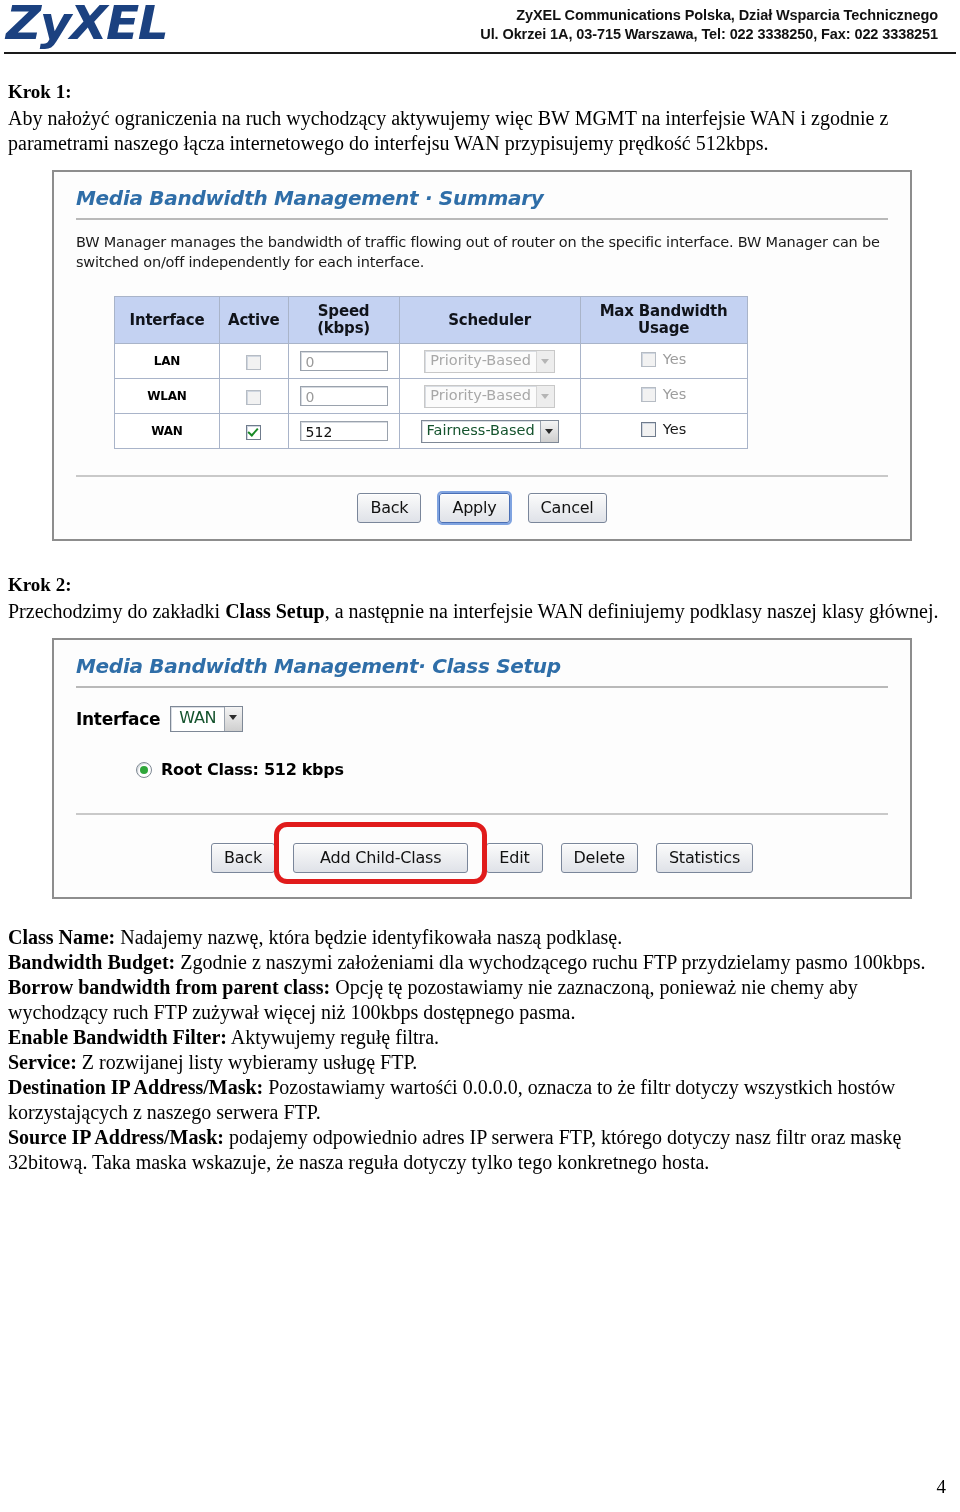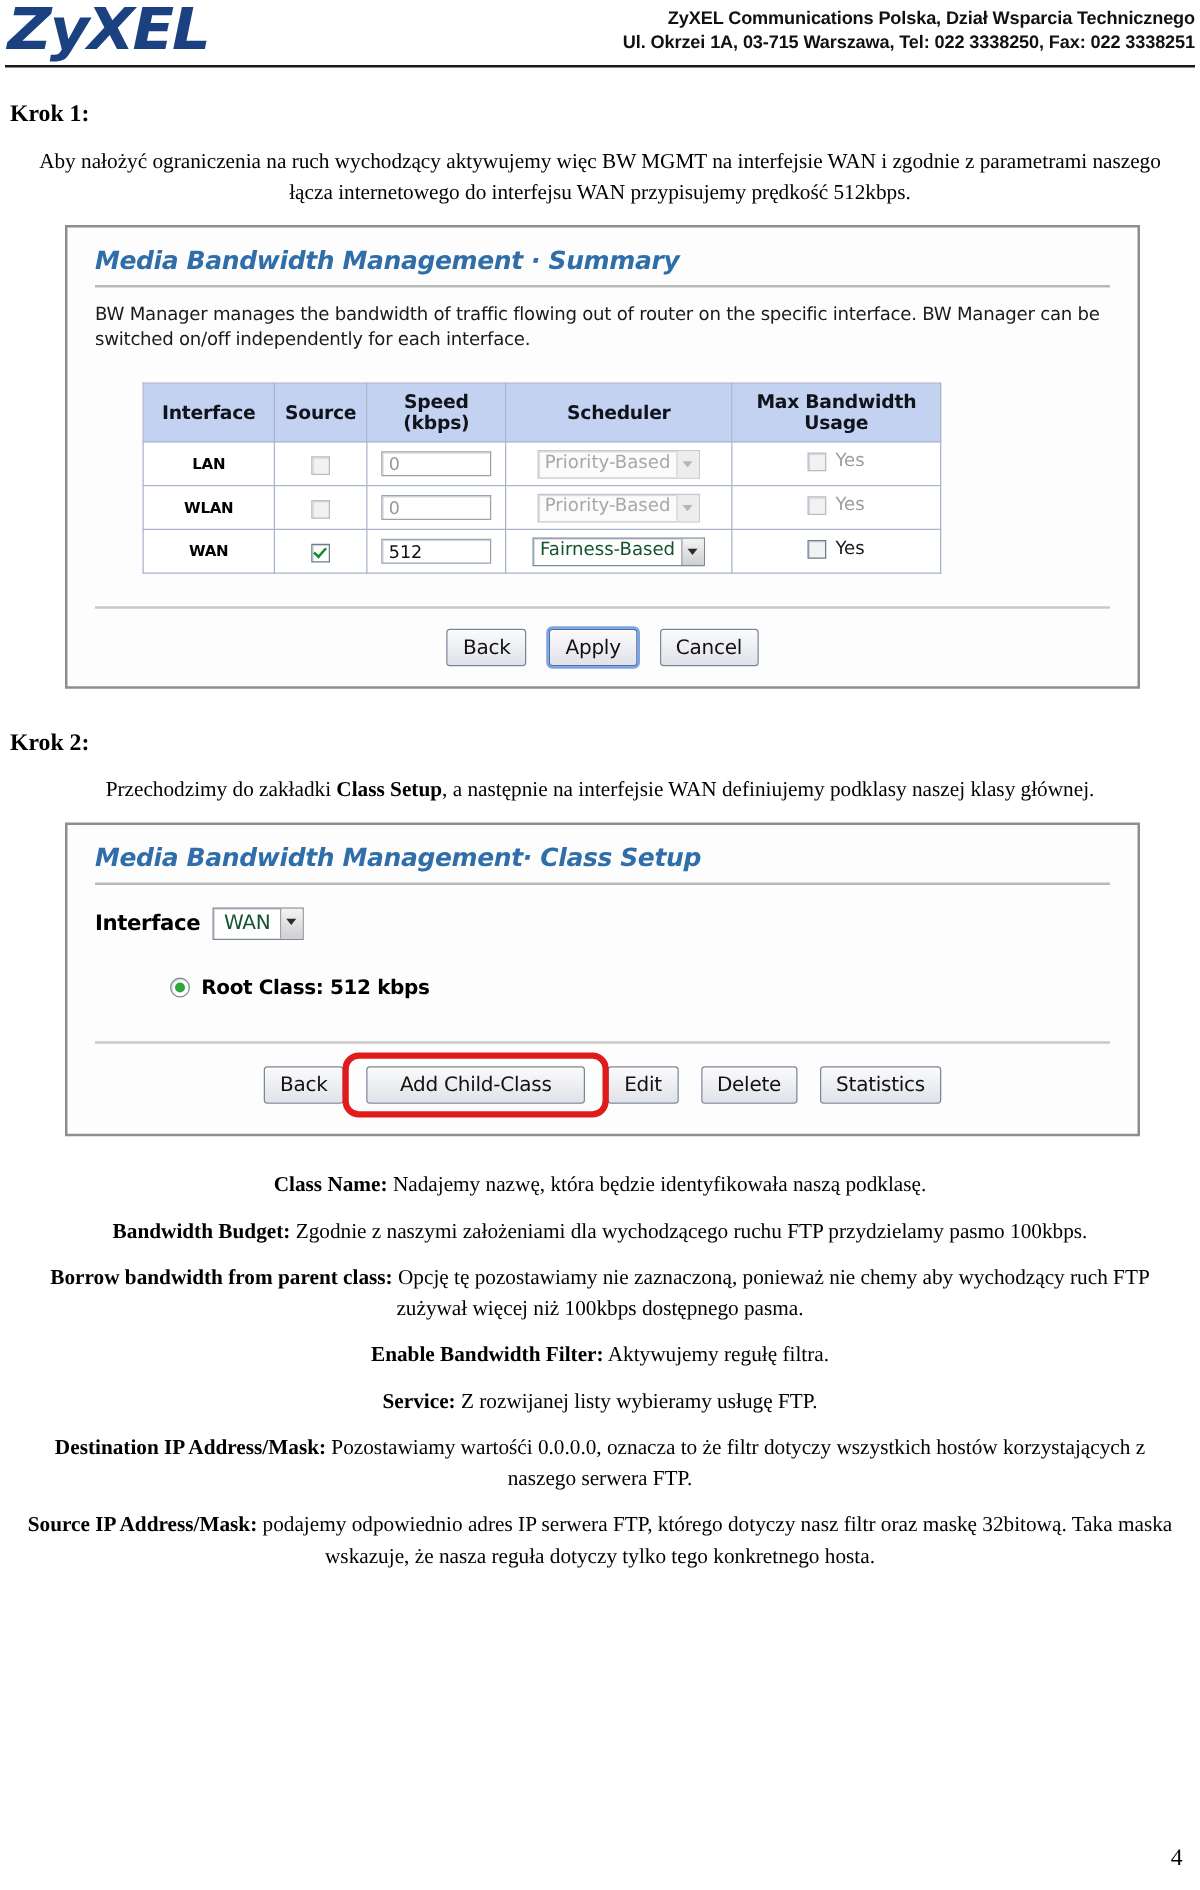--- a/index.html
+++ b/index.html
@@ -30,21 +30,21 @@
     font-style: italic;
     font-size: 46px;
     letter-spacing: -1.5px;
     color: #1b4180;
     line-height: 50px;
     transform: scaleX(1.06);
     transform-origin: left top;
   }
   .company-block {
     position: absolute;
-    right: 4px;
+    right: 22px;
     top: 6px;
     text-align: right;
     font-family: "Liberation Sans", sans-serif;
     font-size: 14.5px;
     line-height: 19px;
     color: #111;
     font-weight: 600;
     letter-spacing: -0.1px;
   }
   .rule {
@@ -58,24 +58,24 @@
 
   
   .content { padding: 0 8px; }
   .step-head {
     font-size: 19px;
     font-weight: bold;
     margin: 24px 0 2px 0;
     line-height: 24px;
   }
   .para {
-    font-size: 17px;
+    font-size: 20px;
     line-height: 25px;
-    margin: 12px;
-    text-align: center;
+    margin: 0;
+    text-align: left;
   }
   .para b { font-weight: bold; }
 
   .defs { margin-top: 26px; }
   .defs .para { margin-bottom: 0; }
 
   
   .shot {
     border: 2px solid #8d8d8d;
     background: #fdfdfd;
@@ -243,21 +243,21 @@
     border-radius: 3px;
     background: linear-gradient(#fbfbfb, #dfe2e8);
     color: #111;
     letter-spacing: -0.2px;
     box-shadow: inset 0 1px 0 #fff;
   }
   .btn.focused {
     border: 1px solid #4a6fb5;
     box-shadow: 0 0 0 2px #7fa3e0, inset 0 1px 0 #fff;
   }
-  .btn.wide { padding: 2px 26px; }
+  .btn.wide { padding: 2px 26px; margin-top: 10px; }
 
   
   .iface-row {
     display: flex;
     align-items: center;
     gap: 10px;
     margin: 18px 0 0 0;
     font-family: "DejaVu Sans", sans-serif;
     font-size: 17px;
     font-weight: bold;
@@ -324,21 +324,21 @@
   <div class="shot" style="width:860px;">
     <div class="shot-inner">
       <div class="ui-title">Media Bandwidth Management · Summary</div>
       <div class="ui-sep"></div>
       <div class="ui-desc">BW Manager manages the bandwidth of traffic flowing out of router on the specific interface. BW Manager can be switched on/off independently for each interface.</div>
 
       <table class="bw">
         <thead>
           <tr>
             <th>Interface</th>
-            <th>Source</th>
+            <th>Active</th>
             <th>Speed (kbps)</th>
             <th>Scheduler</th>
             <th style="width:150px">Max Bandwidth Usage</th>
           </tr>
         </thead>
         <tbody>
 
           <tr>
             <td class="iface">LAN</td>
             <td class="col-active">

